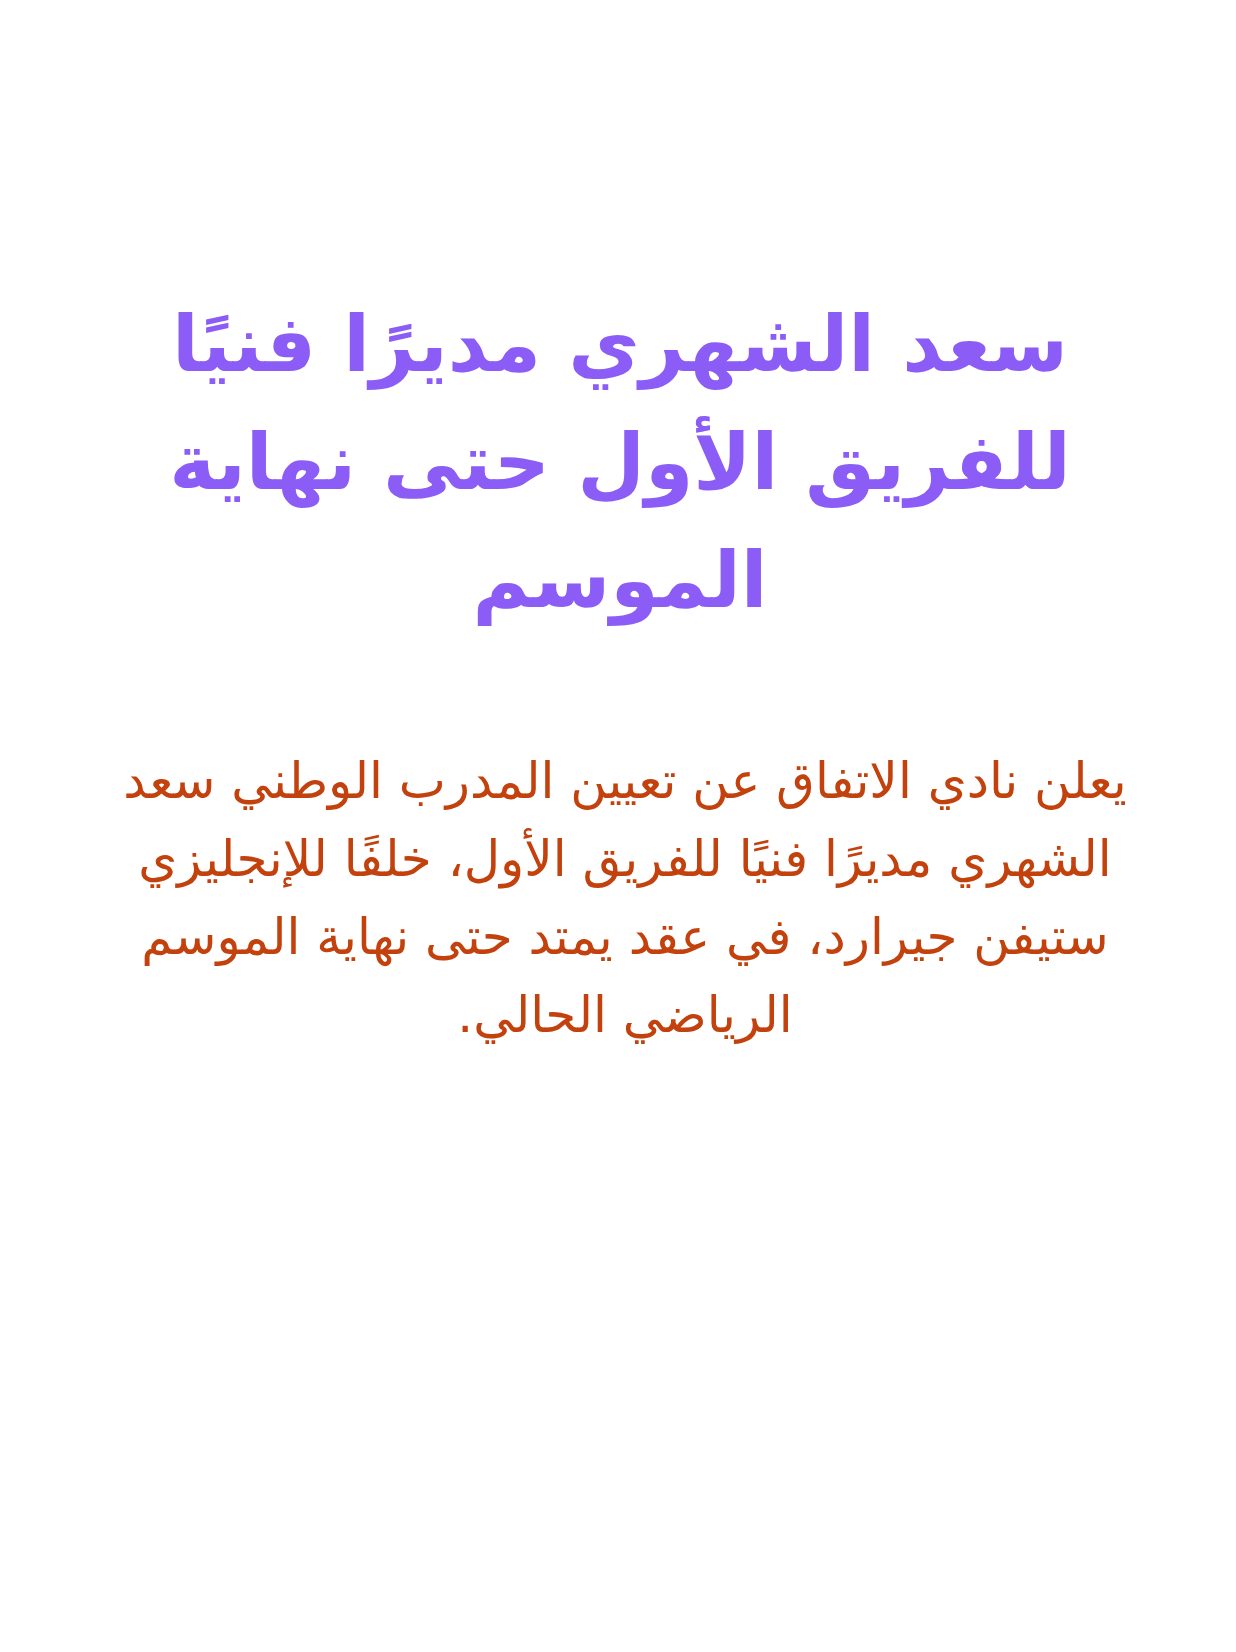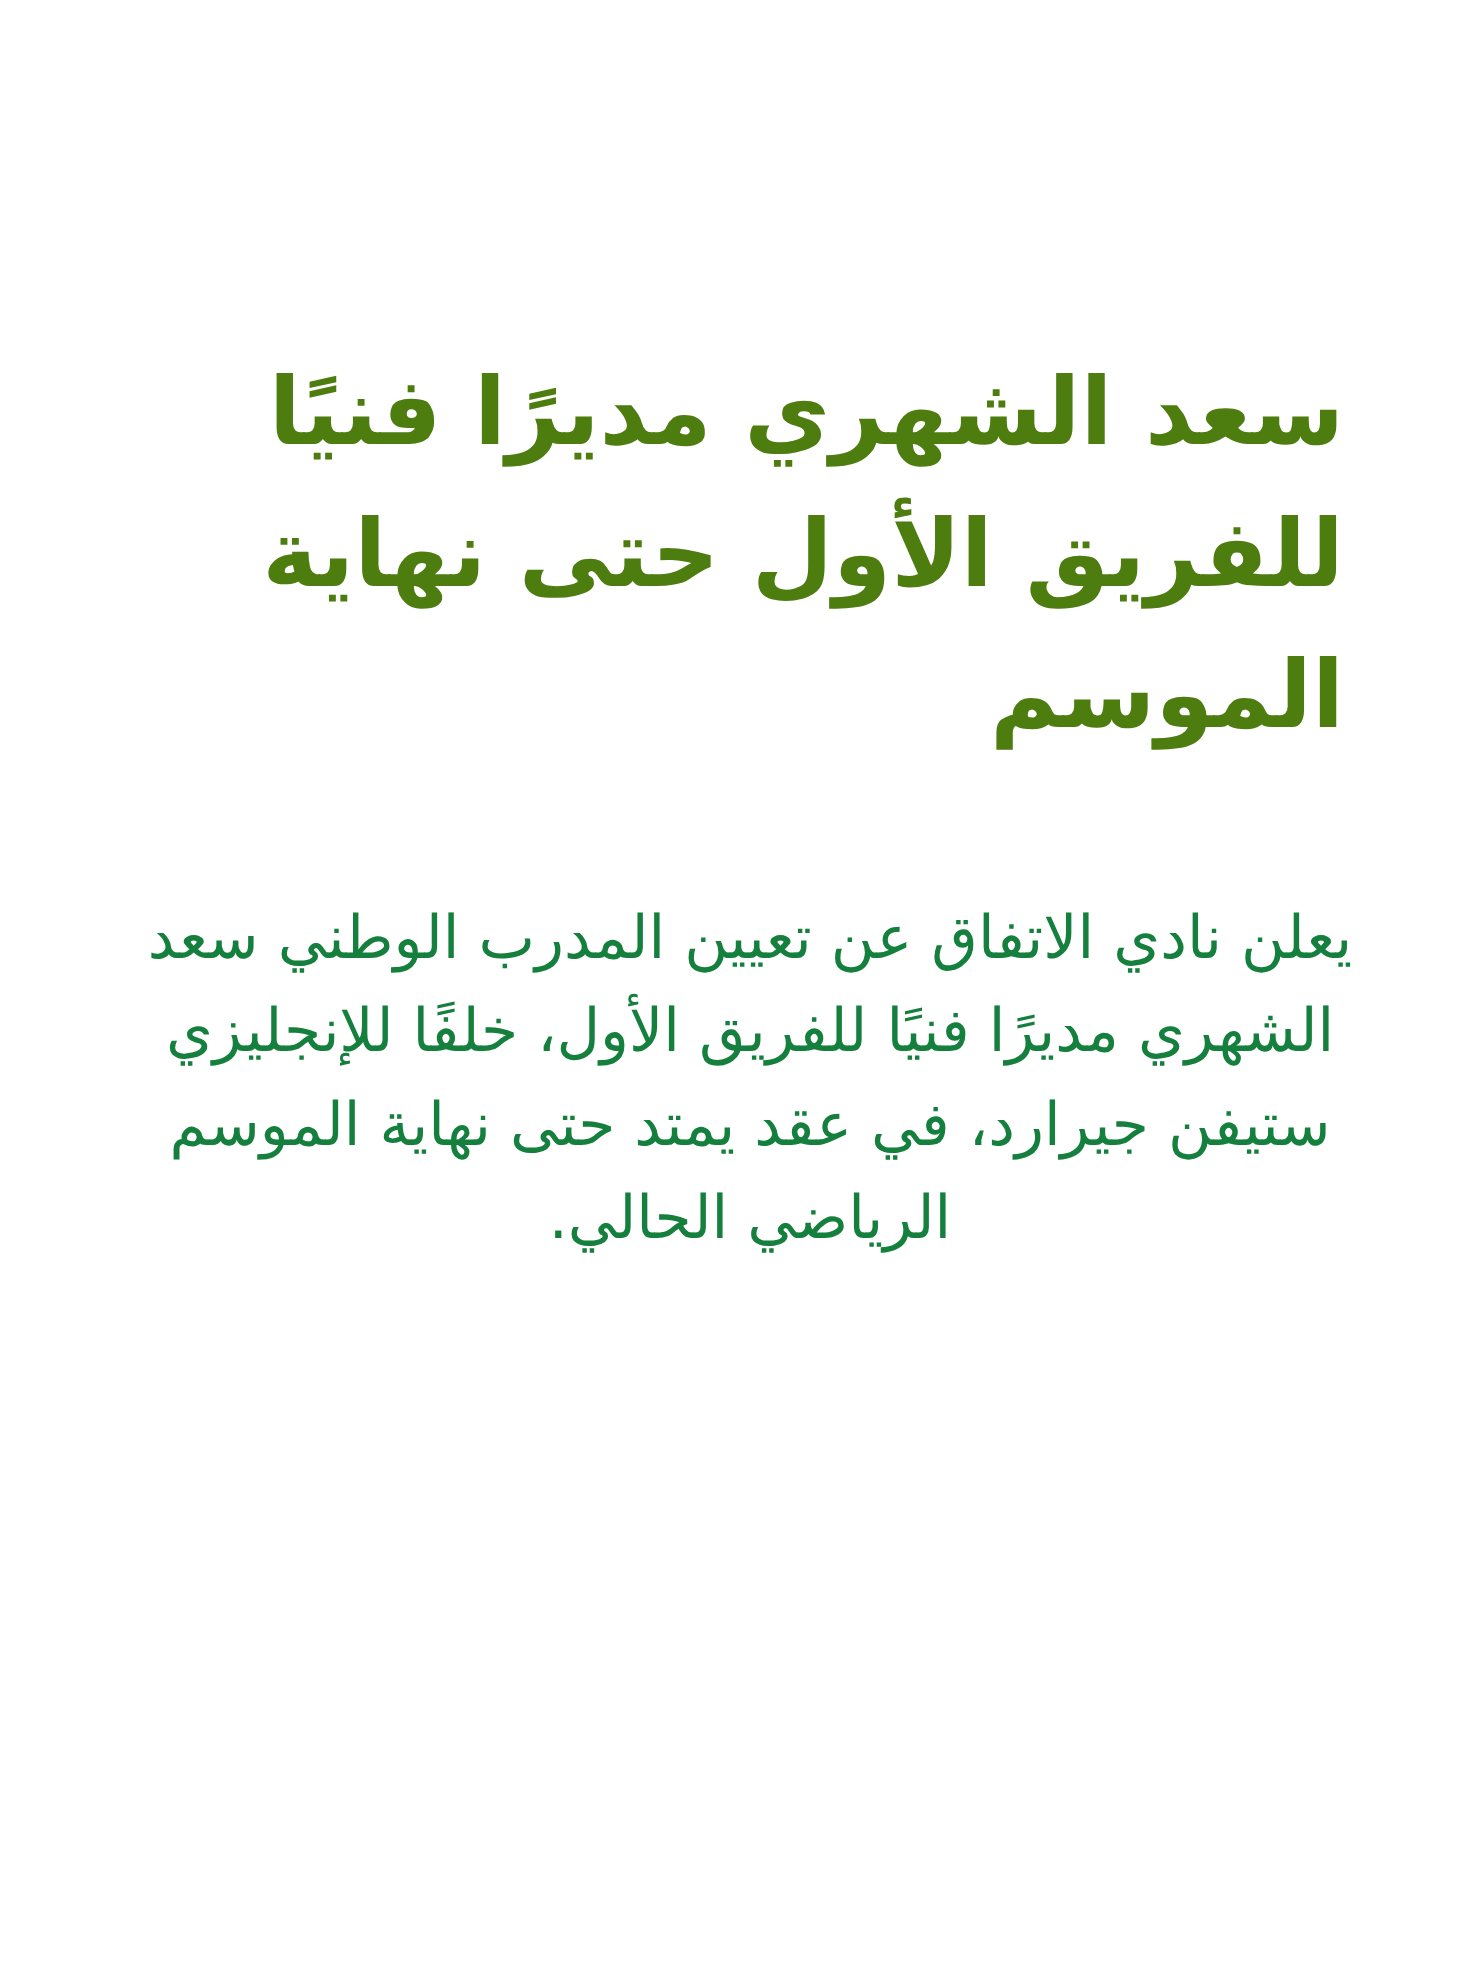--- a/index.html
+++ b/index.html
@@ -3,26 +3,26 @@
 <meta charset="utf-8">
 <style>
   html, body { margin:0; padding:0; }
   body {
     width:1236px; height:1652px; background:#ffffff; overflow:hidden;
     font-family: "DejaVu Sans", sans-serif; direction: rtl;
   }
   .page { position:relative; width:1236px; height:1652px; }
   .headline {
     position:absolute; top:285px; left:120px; width:1000px;
-    text-align:right; color:#4d7c0f; font-weight:bold;
+    text-align:center; color:#8b5cf6; font-weight:bold;
     font-size:78px; line-height:118px; margin:0;
   }
   .para {
     position:absolute; left:100px; width:1050px; text-align:center;
-    color:#15803d; font-size:50px; line-height:78px; margin:0;
+    color:#c2410c; font-size:50px; line-height:78px; margin:0;
   }
   .p1 { top:742px; }
   .p2 { top:1112px; }
 </style>
 </head>
 <body>
 
 <div class="page">
   <h1 class="headline">سعد الشهري مديرًا فنيًا للفريق الأول حتى نهاية الموسم</h1>
   <p class="para p1">يعلن نادي الاتفاق عن تعيين المدرب الوطني سعد الشهري مديرًا فنيًا للفريق الأول، خلفًا للإنجليزي ستيفن جيرارد، في عقد يمتد حتى نهاية الموسم الرياضي الحالي.</p>

